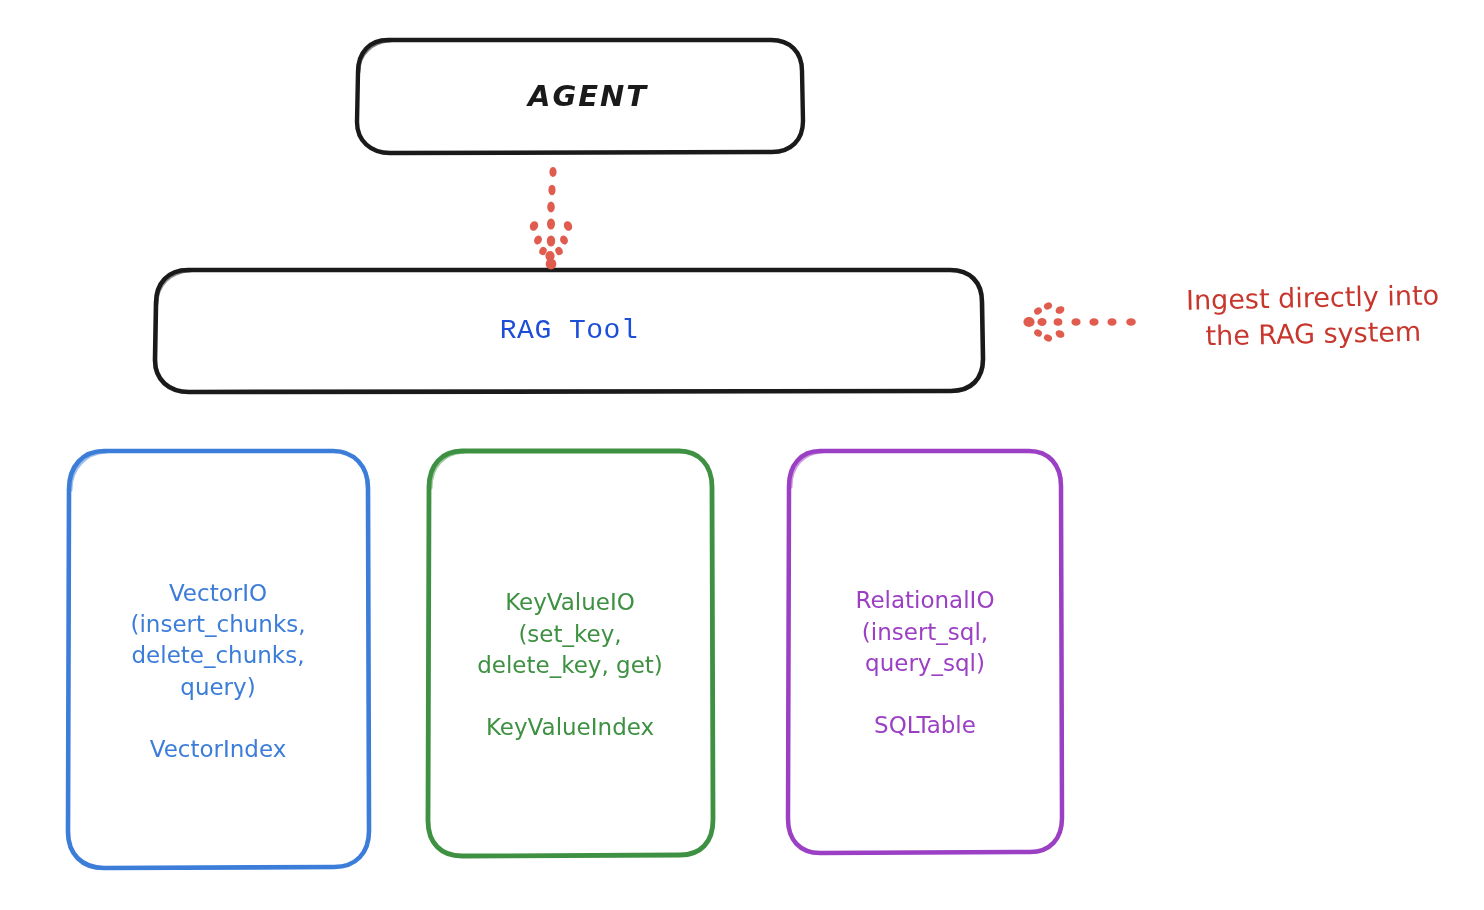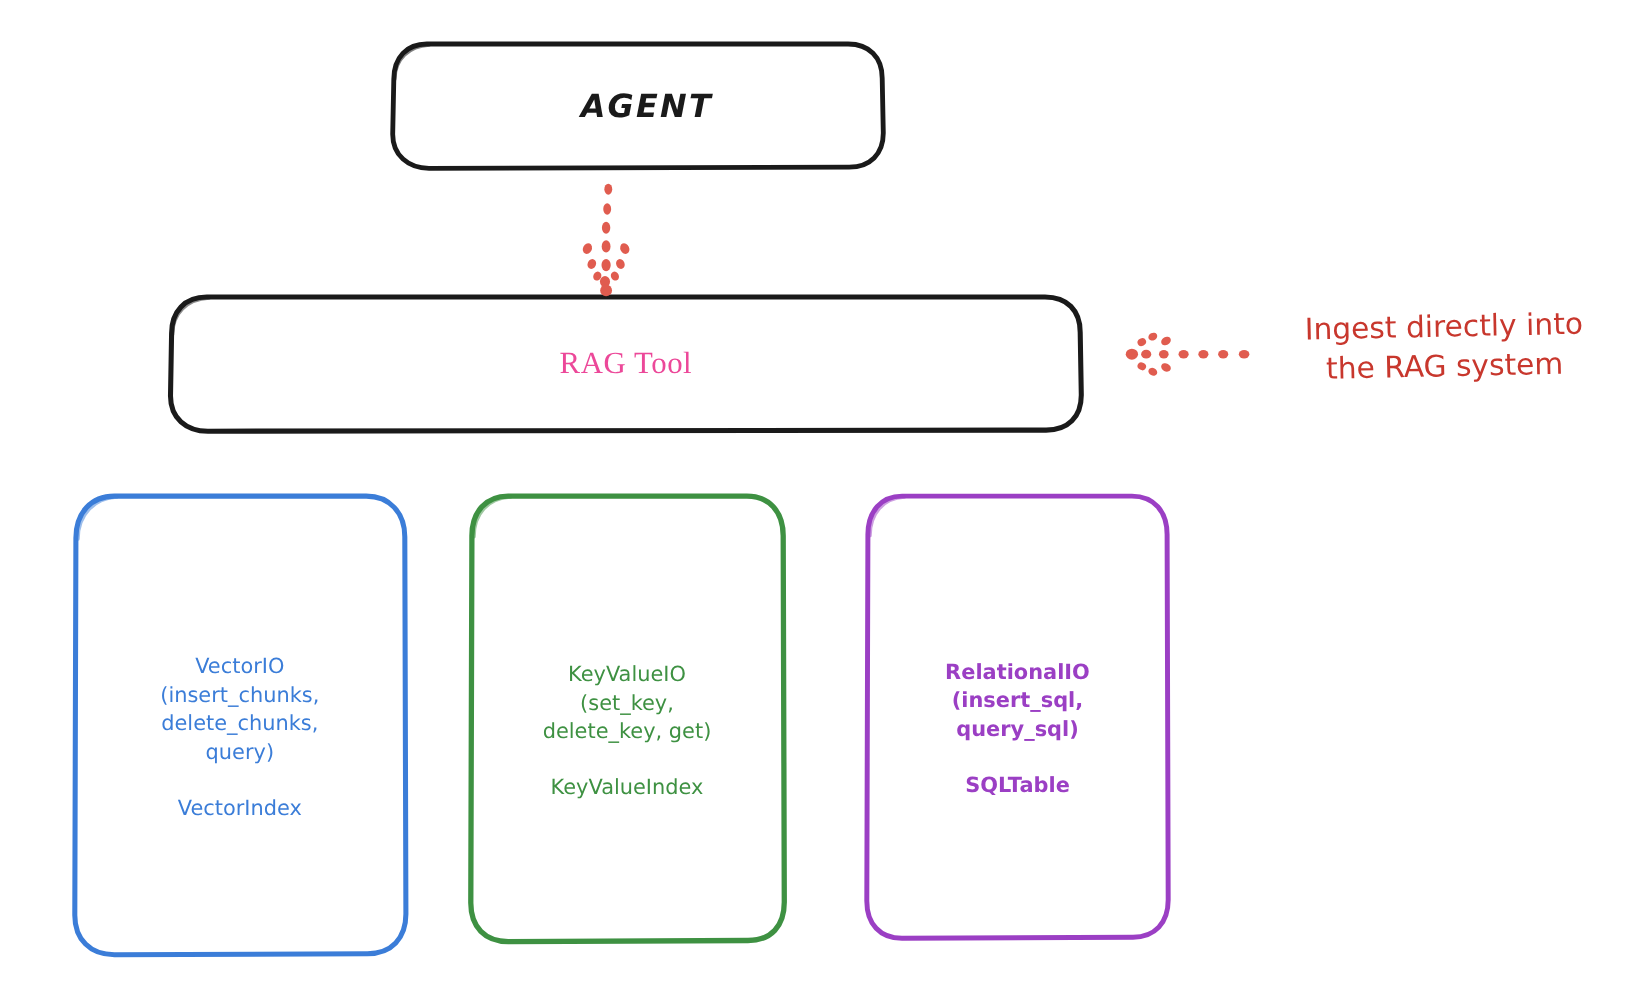--- a/index.html
+++ b/index.html
@@ -53,23 +53,23 @@
   }
 
   
   #rag-node {
     left: 153px;
     top: 268px;
     width: 832px;
     height: 126px;
   }
   #rag-node .node-label {
-    font-family: Liberation Serif, serif;
+    font-family: Liberation Mono, monospace;
     font-size: 28px;
-    color: #ec4899;
+    color: #1d4ed8;
     letter-spacing: 0.5px;
   }
 
   
   #vectorio-node {
     left: 66px;
     top: 449px;
     width: 304px;
     height: 421px;
   }
@@ -80,28 +80,28 @@
     height: 409px;
   }
   #relationalio-node {
     left: 786px;
     top: 449px;
     width: 278px;
     height: 405px;
   }
   .leaf-label {
     font-family: "DejaVu Sans", sans-serif;
-    font-size: 19px;
+    font-size: 23px;
     line-height: 1.36;
     white-space: pre-line;
     margin-top: 24px;
   }
   #vectorio-node .node-label { color: #3b7dd8; }
   #keyvalueio-node .node-label { color: #3e9142; }
-  #relationalio-node .node-label { color: #9b3fc4; font-weight: bold; }
+  #relationalio-node .node-label { color: #9b3fc4; }
 
   
   #ingest-annotation {
     position: absolute;
     left: 1148px;
     top: 280px;
     width: 330px;
     color: #c8372d;
     font-family: "DejaVu Sans", sans-serif;
     font-size: 27px;

